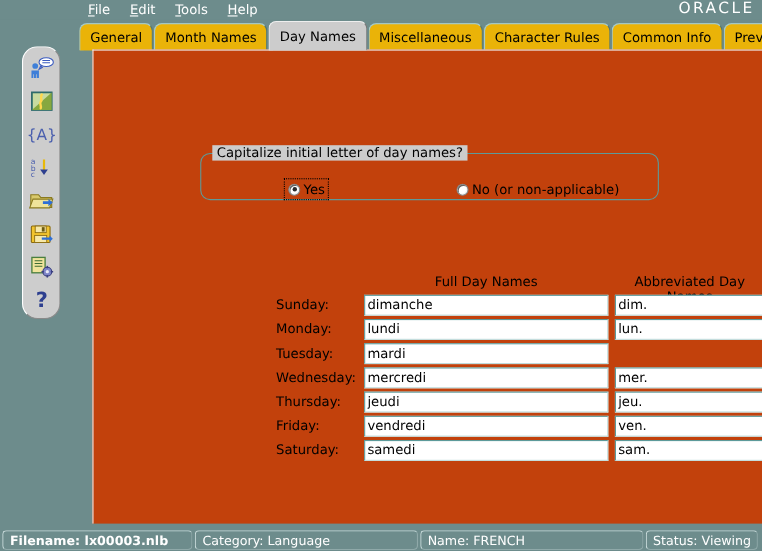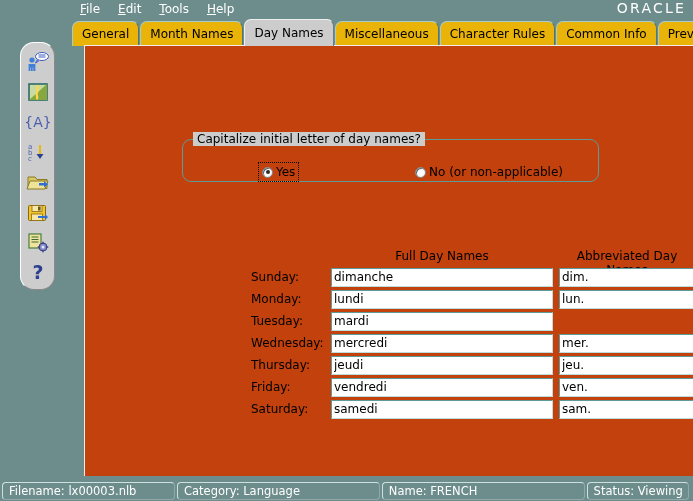--- a/index.html
+++ b/index.html
@@ -216,21 +216,21 @@
     border-left-color: #cfe0e0;
     border-radius: 4px;
     display: flex; align-items: center;
     padding: 0 6px;
     color: #ffffff;
     font-size: 11.5px;
     margin-right: 2px;
     white-space: nowrap;
     overflow: hidden;
   }
-  #status-filename { width: 174px; }
+  #status-filename { width: 174px; font-weight: bold; }
   #status-category { width: 204px; }
   #status-name     { width: 204px; }
   #status-status   { width: 103px; }
 </style>
 </head>
 <body>
 
 <div id="topbar">
   <div id="menubar">
     <div class="menu-item"><u>F</u>ile</div>

